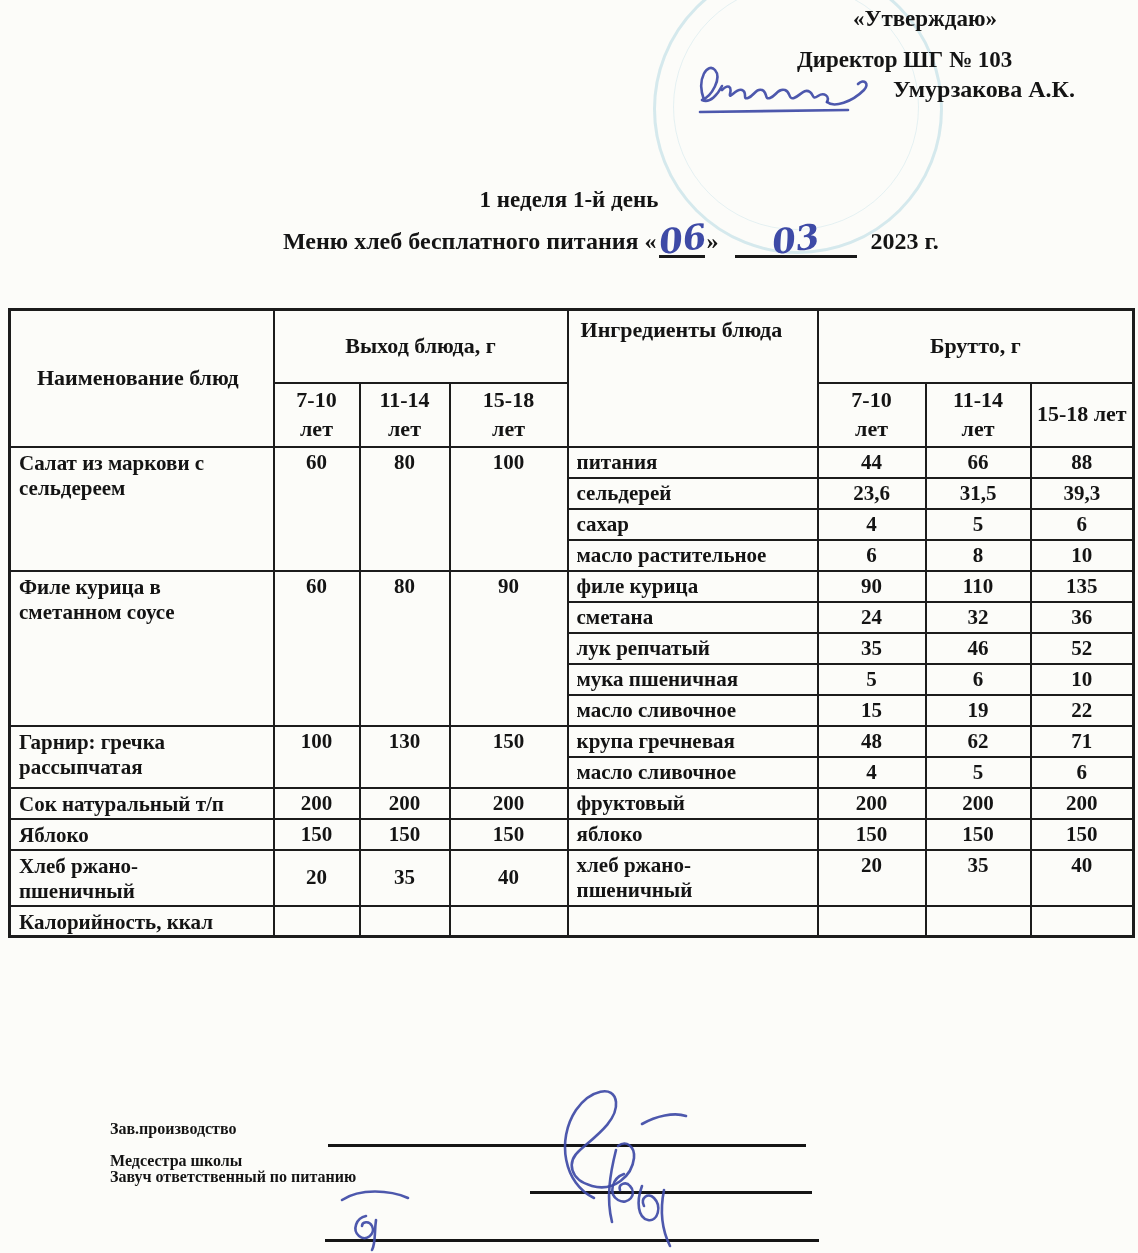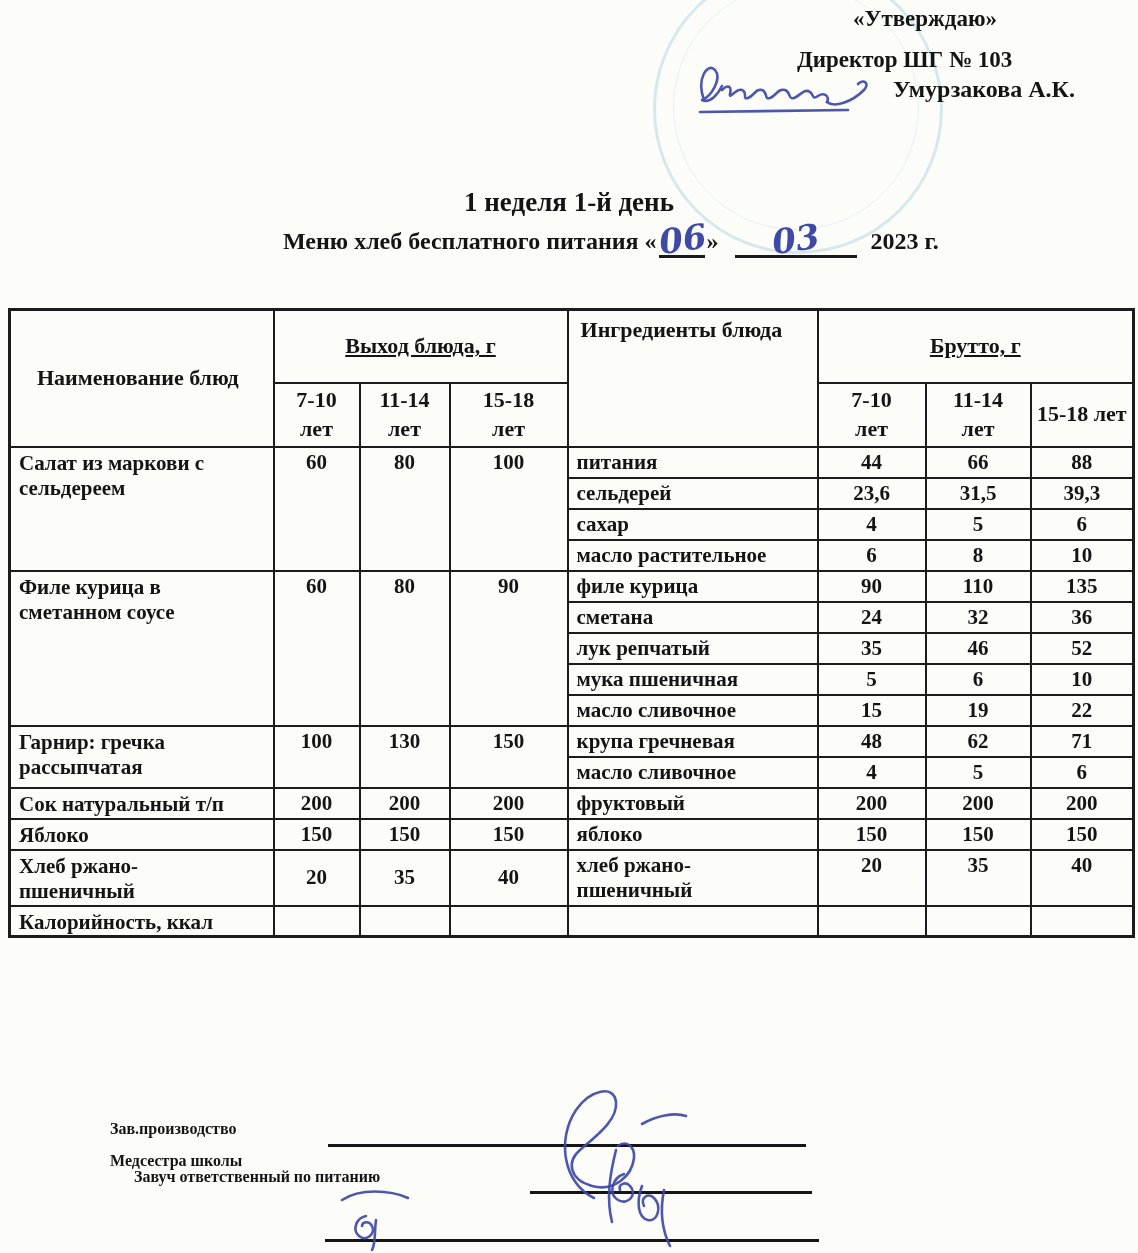--- a/index.html
+++ b/index.html
@@ -15,21 +15,21 @@
   }
   .stamp-inner {
     position:absolute; left:673px; top:-16px; width:244px; height:244px;
     border-radius:50%; border:1px solid rgba(121,189,208,0.18);
   }
   .abs { position:absolute; }
   .b { font-weight:bold; }
   .approve-label { left:853px; top:6px; font-size:23px; }
   .director-line { left:797px; top:47px; font-size:23px; }
   .director-name { left:893px; top:76px; font-size:24px; }
-  .doc-title { top:187px; left:0; width:100%; text-align:center; font-size:27px; }
+  .doc-title { top:187px; left:0; width:100%; text-align:center; font-size:23px; }
   .date-line { top:224px; left:283px; font-size:24px; display:flex; align-items:baseline; }
   .blank { display:inline-block; border-bottom:3px solid #1a1a1a; text-align:center; }
   .blank-day { width:46px; margin:0 2px; }
   .blank-month { width:122px; margin-left:16px; margin-right:14px; }
   .hand {
     font-family:"DejaVu Serif", serif; font-style:italic; font-weight:bold;
     font-size:34px; display:inline-block; transform:rotate(-8deg) translateY(2px);
     line-height:0.8;
   }
   
@@ -37,37 +37,37 @@
     position:absolute; left:8px; top:308px; width:1124px;
     border-collapse:collapse; table-layout:fixed;
     border:3px solid #1c1c1c;
   }
   .menu-table th, .menu-table td {
     border:2px solid #1c1c1c; font-weight:bold; overflow:hidden;
   }
   .menu-table thead tr.hr1 { height:73px; }
   .menu-table thead tr.hr2 { height:64px; }
   th.dish-h { font-size:22px; vertical-align:middle; text-align:left; padding-left:26px; }
-  th.top-h  { font-size:22px; vertical-align:middle; text-align:center;text-decoration:underline; }
+  th.top-h  { font-size:22px; vertical-align:middle; text-align:center; }
   th.ingr-h { font-size:22px; vertical-align:top; text-align:left; padding:6px 8px 0 12px; }
   th.age-h  { font-size:22px; vertical-align:middle; text-align:center; white-space:pre-line; line-height:1.3; }
   tr.row-std  { height:31px; }
   tr.row-tall { height:56px; }
   tr.row-cal  { height:29px; }
   .name-cell {
     text-align:left; padding:2px 4px 0 8px; white-space:pre-line;
     font-size:21px; line-height:1.22; vertical-align:top;
   }
   .dish-cell { padding-top:3px; }
   .num-cell { text-align:center; vertical-align:top; padding-top:2px; font-size:21px; line-height:1.2; }
   .vmid { vertical-align:middle; padding-top:0; }
   
   .f-label { font-size:16px; }
   .f1-label { left:110px; top:1120px; }
-  .f2-label { left:110px; top:1168px;margin-left:24px; }
+  .f2-label { left:110px; top:1168px; }
   .f3-label { left:110px; top:1152px; }
   .f-line { position:absolute; height:0; border-bottom:3px solid #151515; }
   .f1-line { left:328px; top:1144px; width:478px; }
   .f2-line { left:530px; top:1191px; width:282px; }
   .f3-line { left:325px; top:1239px; width:494px; }
   
   .sig { position:absolute; }
   .sig path { fill:none; stroke-width:2.6; stroke-linecap:round; stroke-linejoin:round; opacity:0.92; }
 </style>
 </head>

